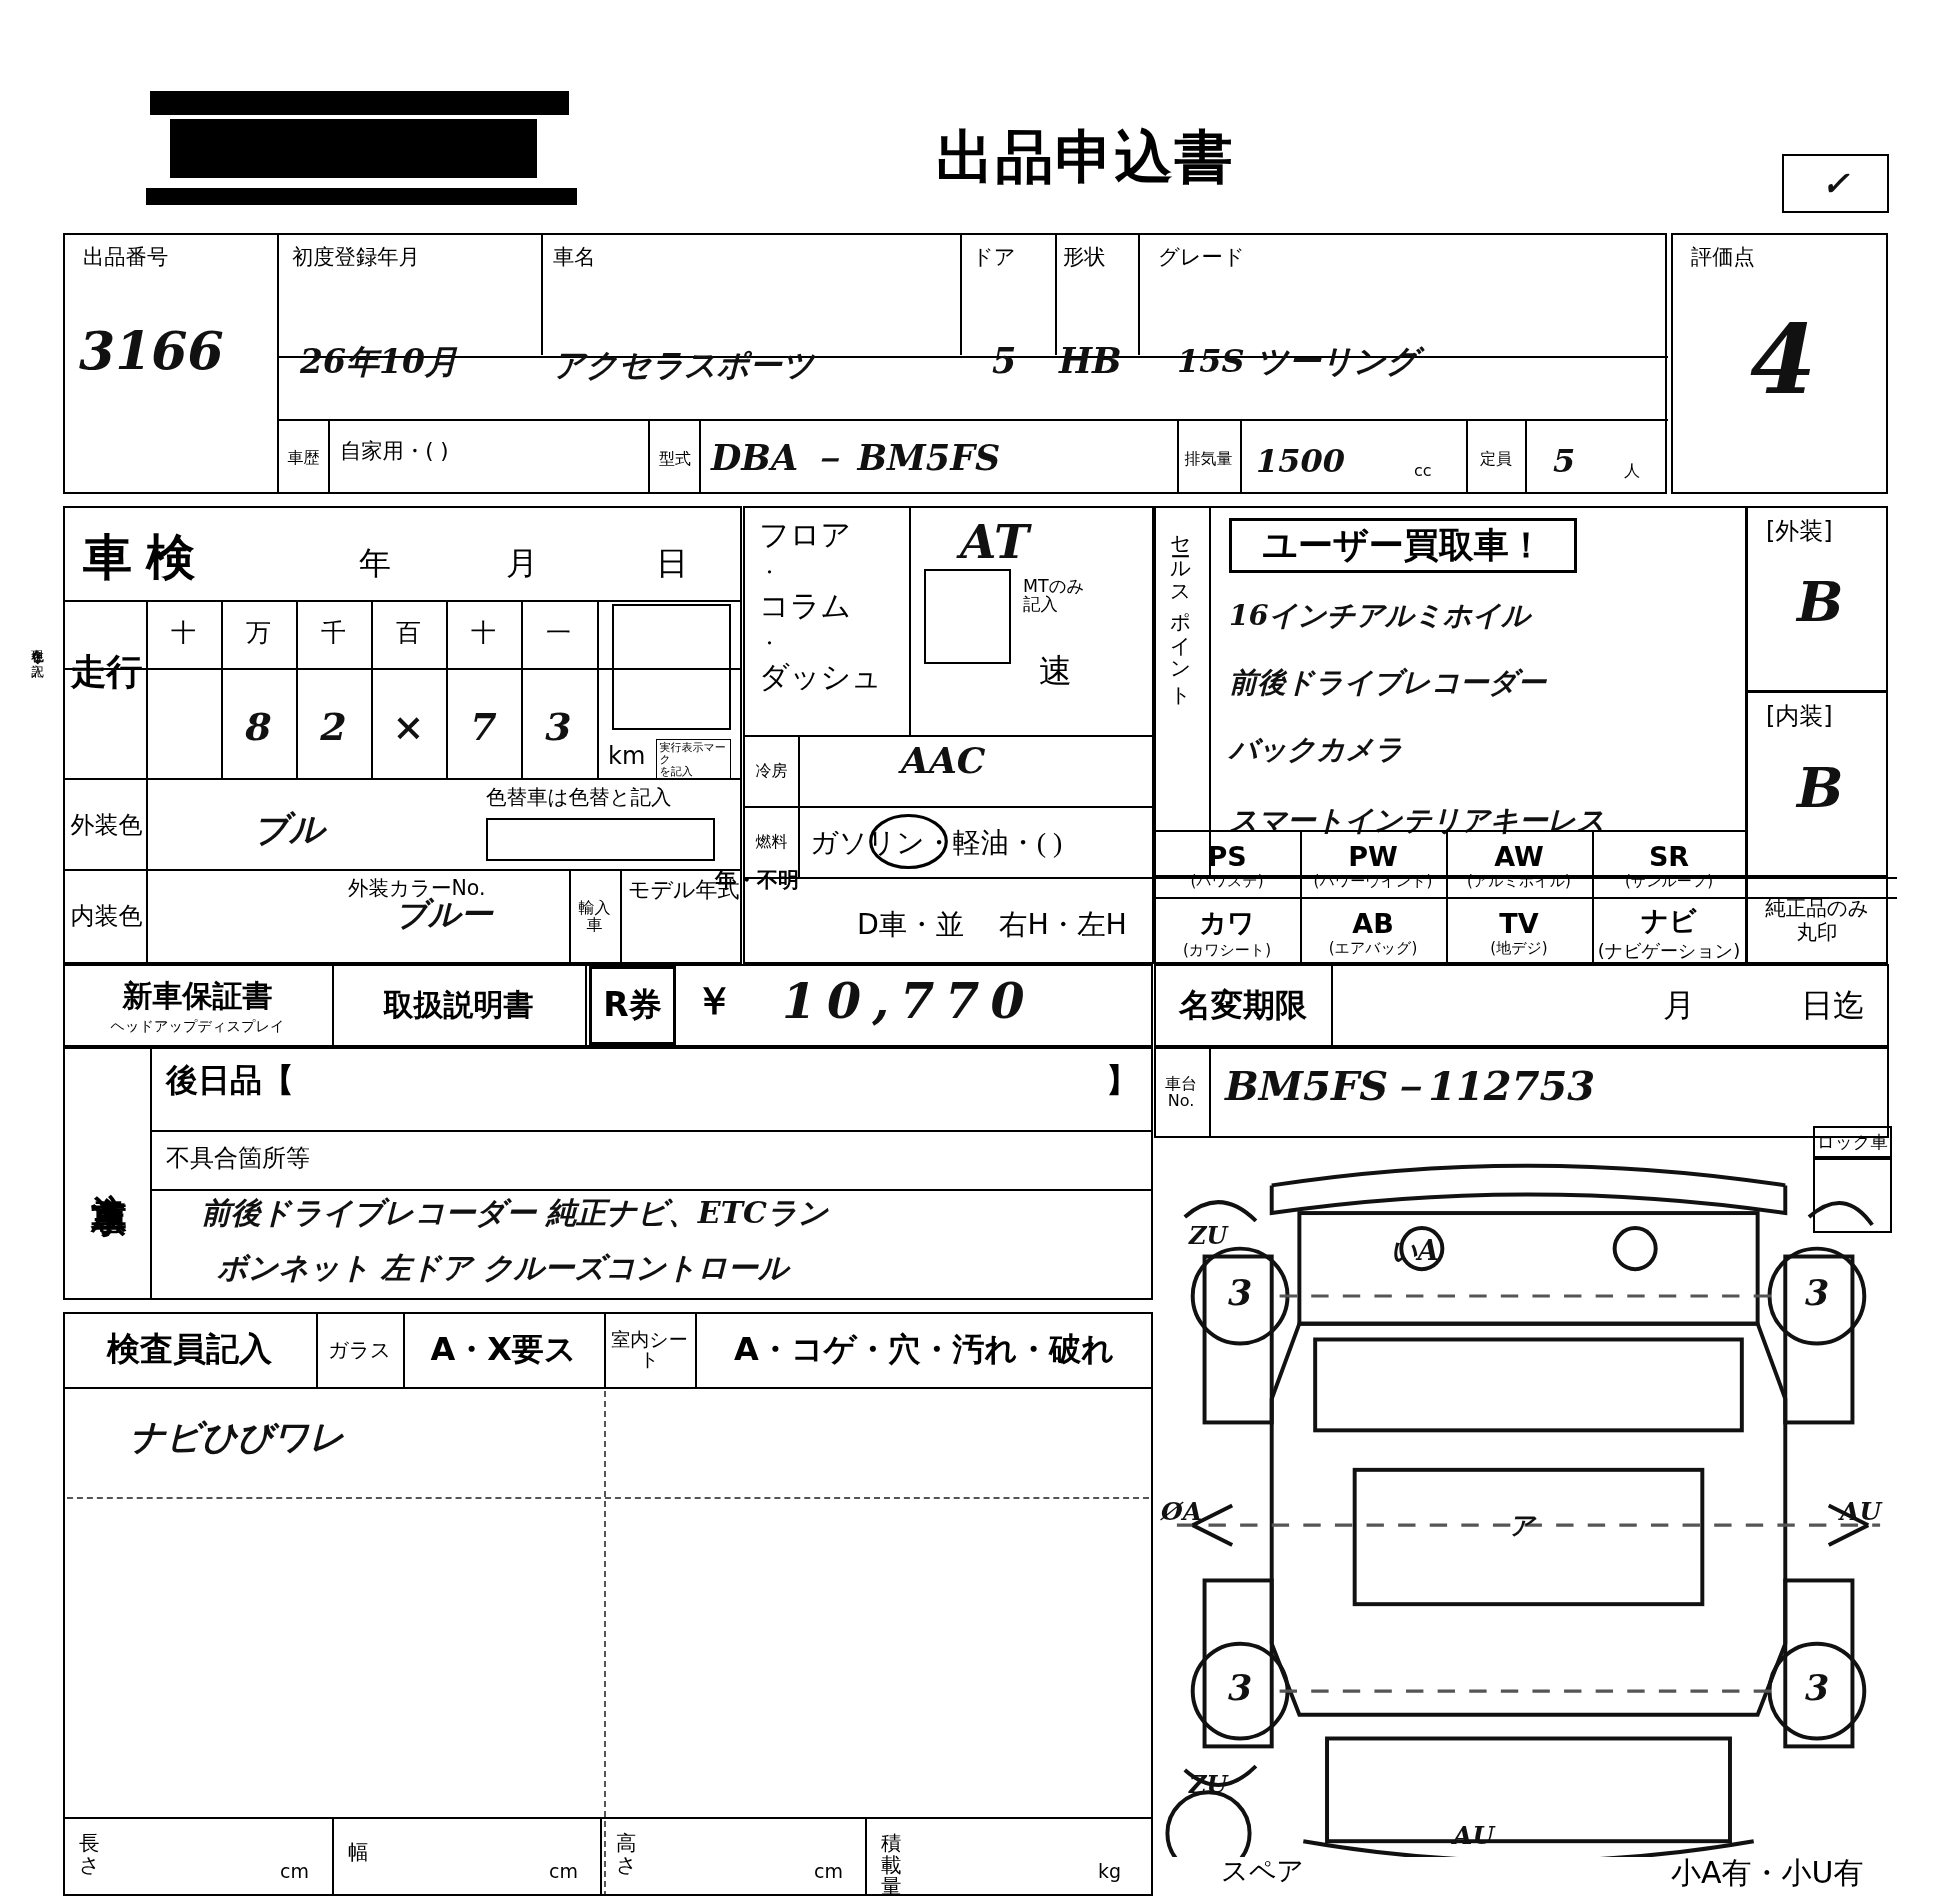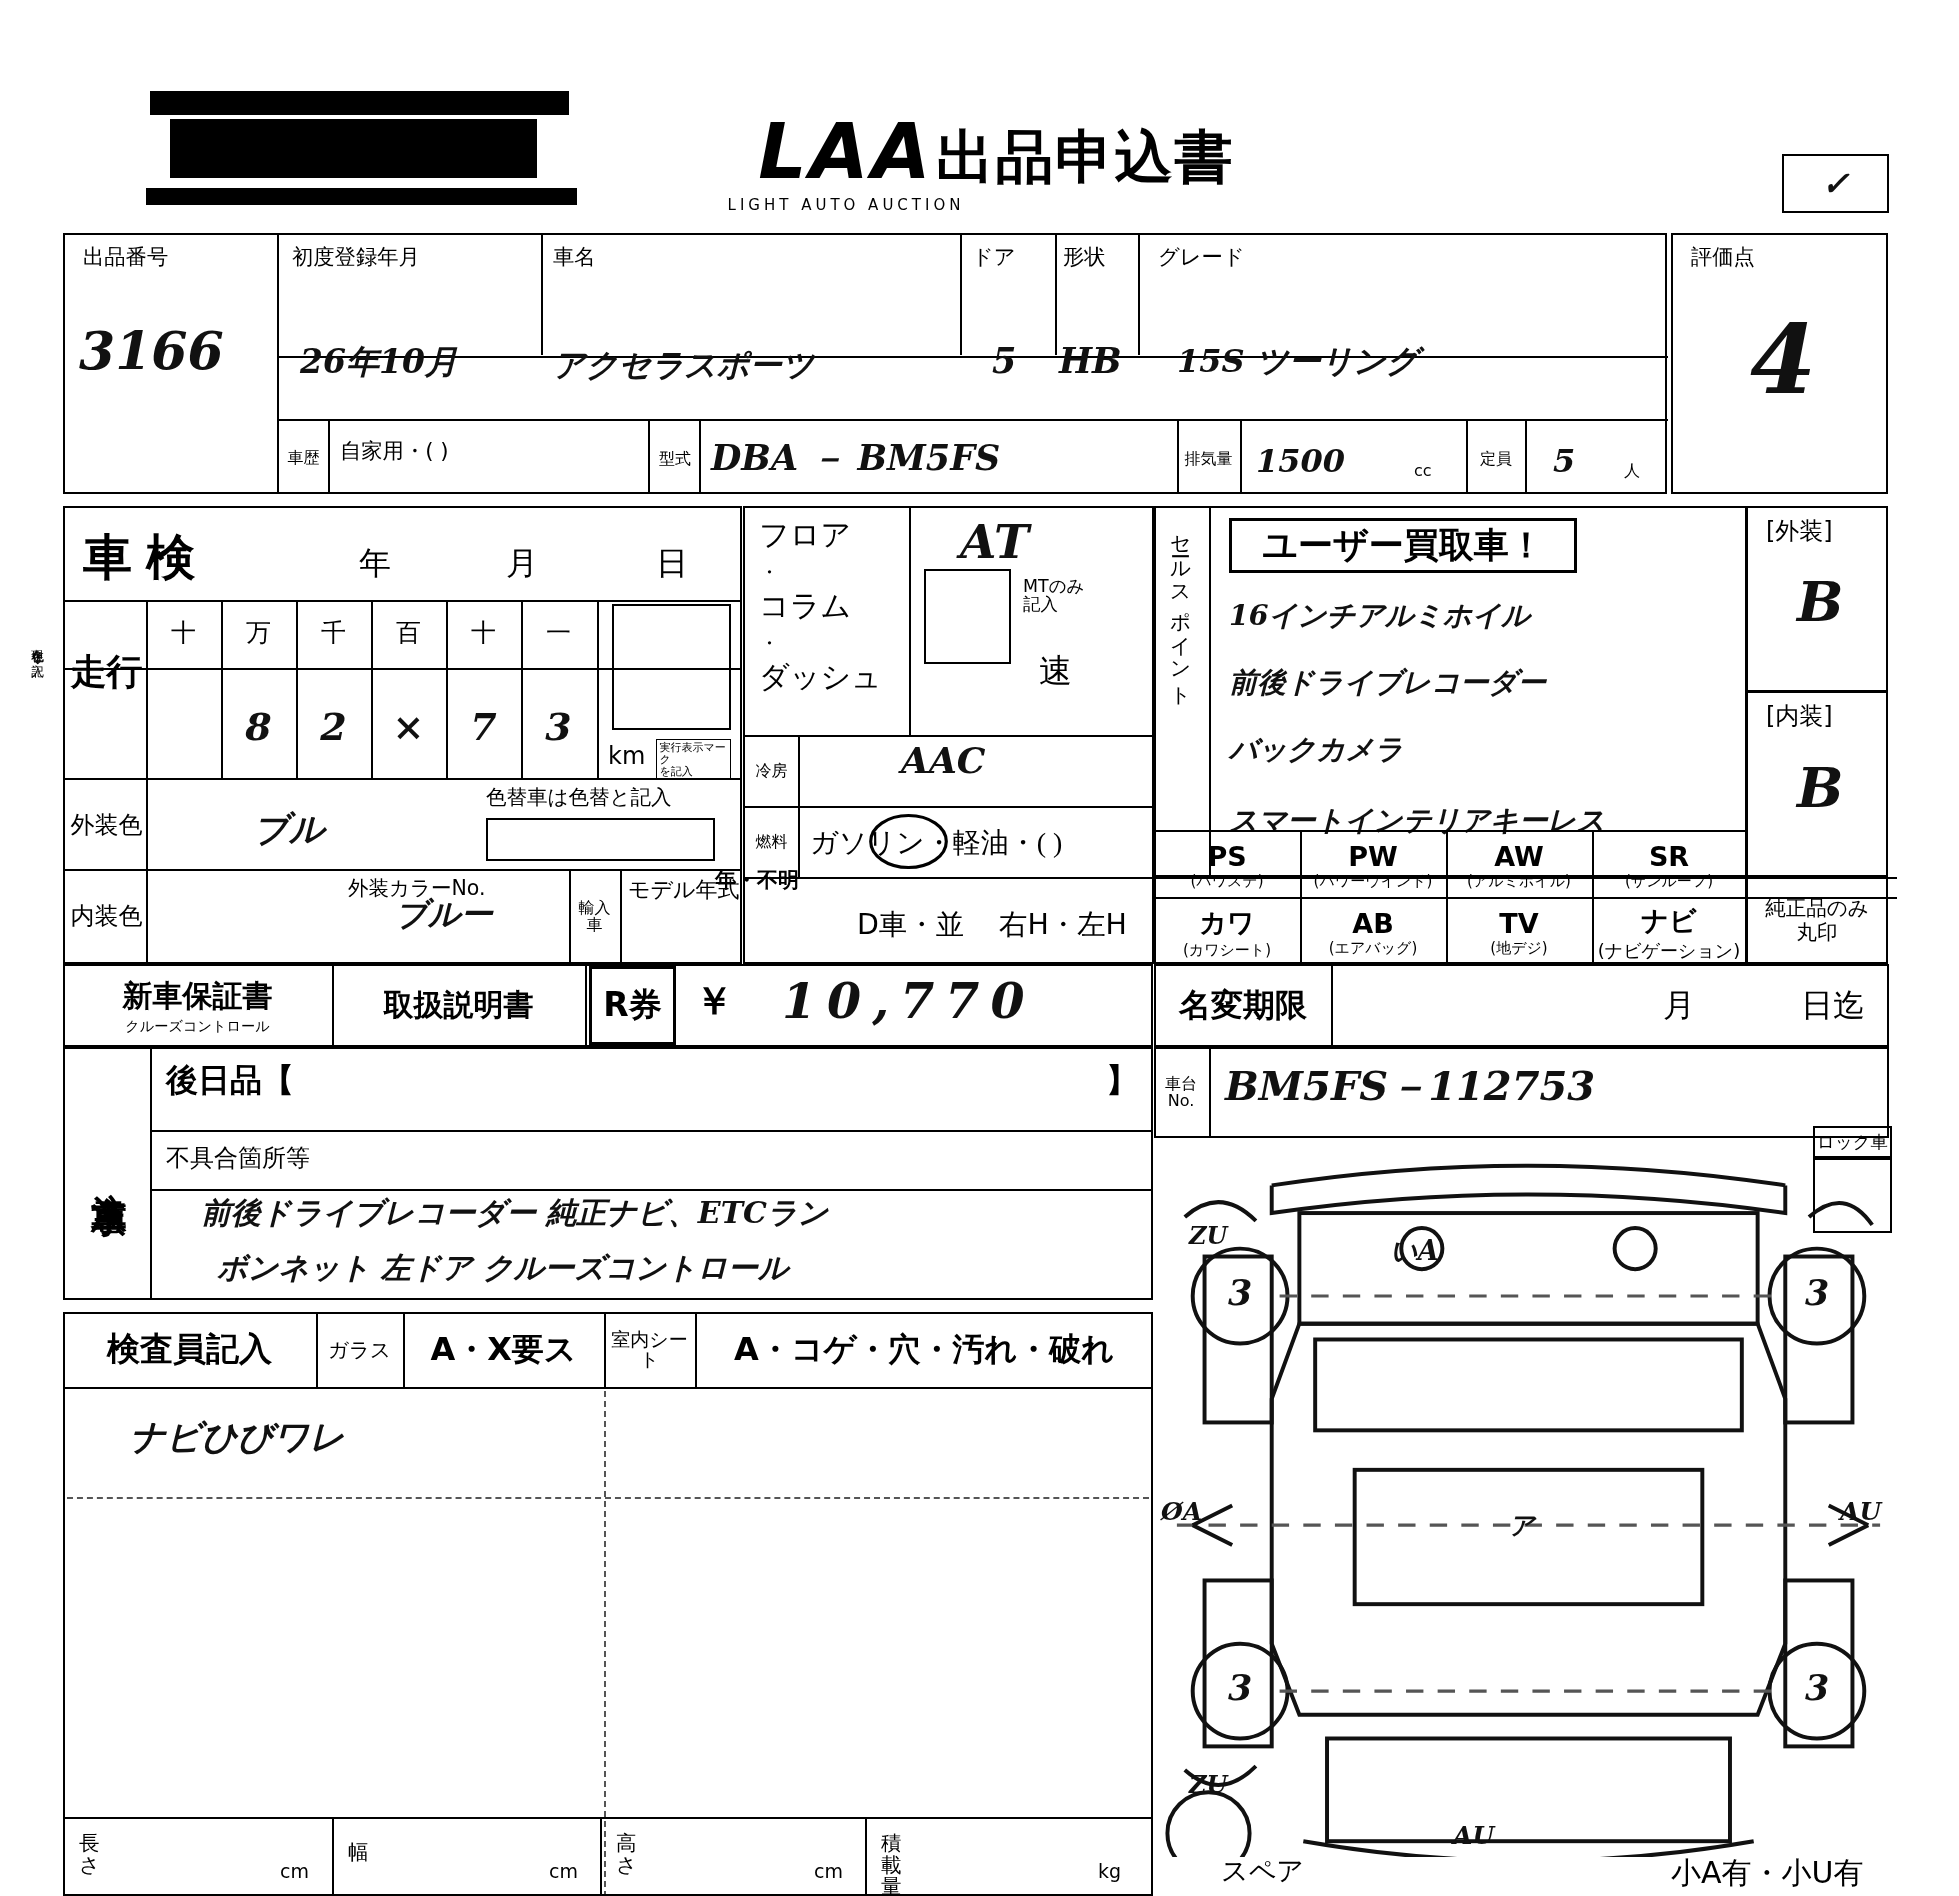--- a/index.html
+++ b/index.html
@@ -26,24 +26,20 @@
 </style>
 </head>
 <body>
 
 <div class="sheet">
 
   <div class="abs redact" style="left:150px;top:91px;width:419px;height:24px;"></div>
   <div class="abs redact" style="left:170px;top:119px;width:367px;height:59px;"></div>
   <div class="abs redact" style="left:146px;top:188px;width:431px;height:17.4px;"></div>
 
-  <div class="abs" style="left:676px;top:107px;width:340px;">
-    <div class="laa" style="text-align:center;">LAA</div>
-    <div class="laasub" style="text-align:center;">LIGHT AUTO AUCTION</div>
-  </div>
   <div class="abs title" style="left:936px;top:119px;">出品申込書</div>
 
   <div class="bx ctr" style="left:1782px;top:154px;width:107px;height:59px;">
     <span class="hw" style="font-size:33px;">✓</span>
   </div>
 
   <div class="bx" style="left:63px;top:233px;width:1604px;height:261px;"></div>
 
   <div class="bx" style="left:1671px;top:233px;width:217px;height:261px;"></div>
   <div class="abs lbl" style="left:1691px;top:245px;">評価点</div>
@@ -234,21 +230,21 @@
   <div class="bx ctr" style="left:1746px;top:877px;width:142px;height:87px;">
     <span style="font-size:20.5px;white-space:pre-line;line-height:1.15;text-align:center;">純正品のみ
 丸印</span>
   </div>
 
   <div class="bx" style="left:63px;top:964px;width:1090px;height:83px;"></div>
   <div class="vline" style="left:332px;top:964px;width:2.4px;height:83px;"></div>
   <div class="vline" style="left:585px;top:964px;width:2.4px;height:83px;"></div>
   <div class="abs ctr" style="left:63px;top:968px;width:269px;height:75px;flex-direction:column;">
     <span style="font-size:30px;font-weight:bold;">新車保証書</span>
-    <span style="font-size:14.2px;">クルーズコントロール</span>
+    <span style="font-size:14.2px;">ヘッドアップディスプレイ</span>
   </div>
   <div class="abs ctr" style="left:332px;top:968px;width:253px;height:75px;">
     <span style="font-size:30px;font-weight:bold;">取扱説明書</span>
   </div>
   <div class="bx ctr" style="left:589px;top:966px;width:87px;height:79px;border-width:3.2px;">
     <span style="font-size:33px;font-weight:bold;">R券</span>
   </div>
   <div class="abs" style="left:695px;top:976px;font-size:38px;font-weight:bold;">￥</div>
   <div class="abs hw" style="left:782px;top:972px;font-size:49px;letter-spacing:11px;">10,770</div>
 

